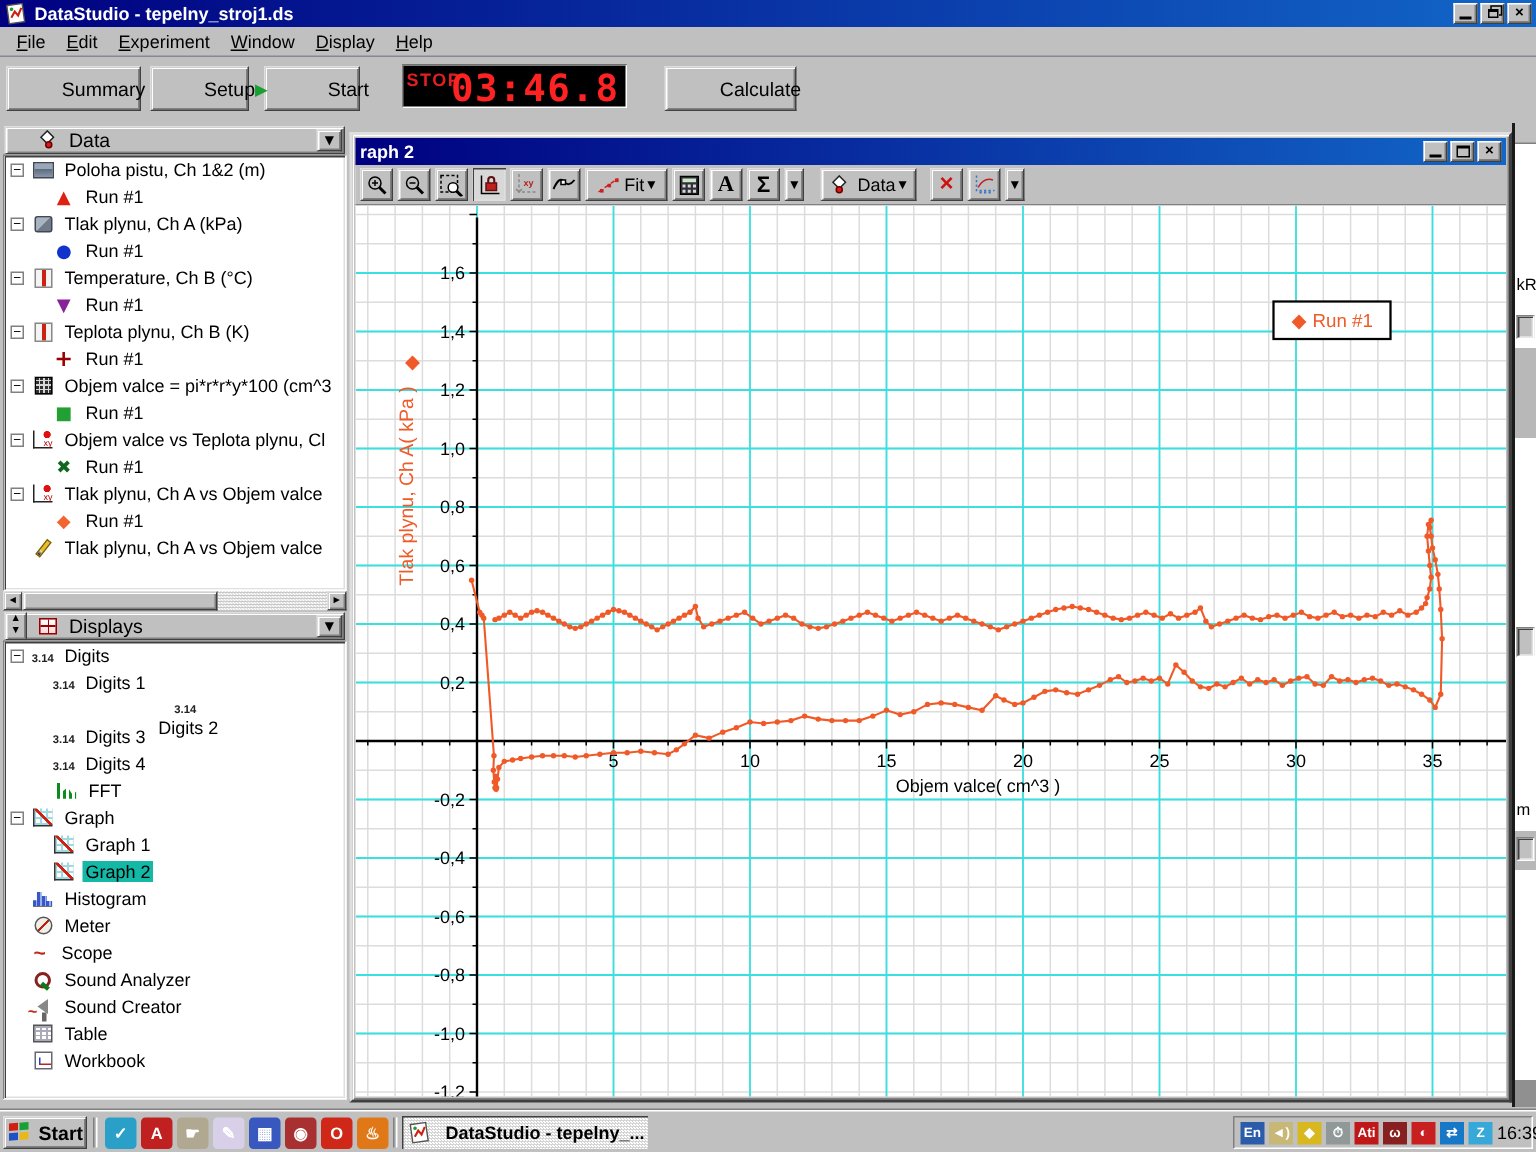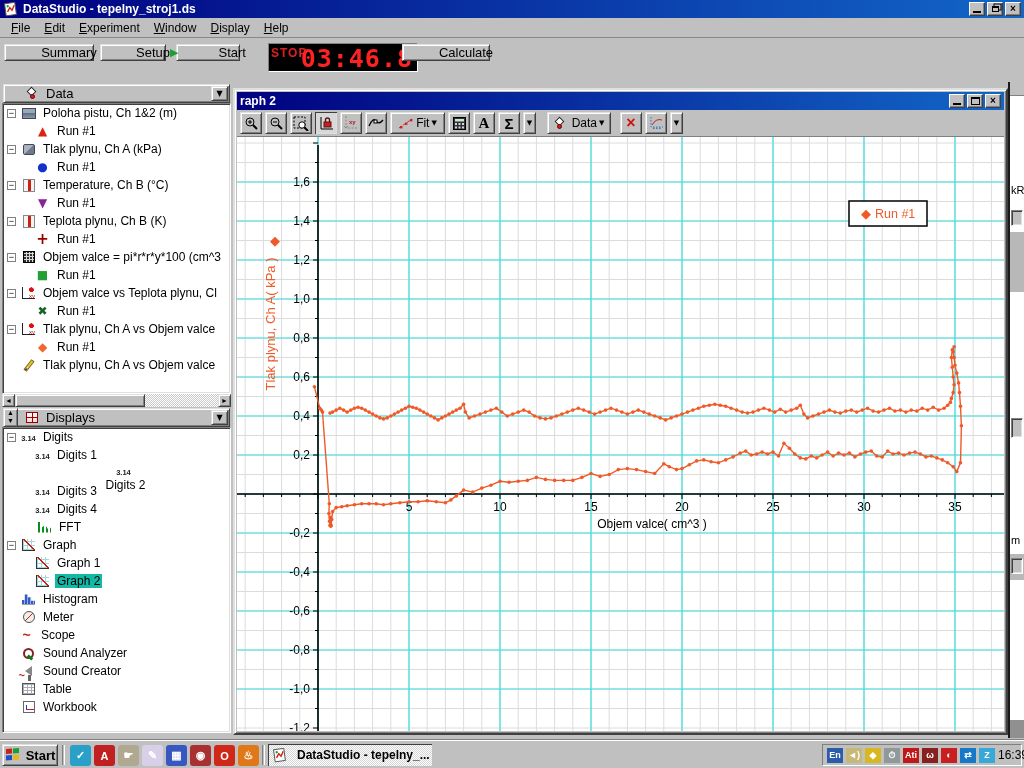--- a/index.html
+++ b/index.html
@@ -24,21 +24,21 @@
   .minglyph { display:inline-block; width:8px; height:2px; background:#000; margin-top:8px; }
   .maxglyph { display:inline-block; width:9px; height:8px; border:1px solid #000; border-top-width:2px; margin-top:2px;}
   .restglyph{ display:inline-block; width:7px; height:6px; border:1px solid #000; border-top-width:2px; margin-top:3px; box-shadow:2px -2px 0 -0.5px #c0c0c0, 2px -2px 0 0.5px #000;}
 
   
   .app-titlebar { position:absolute; left:0; top:0; width:1024px; height:18px; }
   .menubar { position:absolute; left:0; top:18px; width:1024px; height:20px; background:#c0c0c0;
              display:flex; align-items:center; gap:0; padding-left:4px; border-bottom:1px solid #87888f; }
   .menu-item { padding:2px 7px; }
   .toolbar { position:absolute; left:0; top:39px; width:1024px; height:37px; background:#c0c0c0; }
-  .tb-btn { position:absolute; top:5px; height:17px; font-size:13px;gap:40px; }
+  .tb-btn { position:absolute; top:5px; height:30px; font-size:13px;gap:40px; }
   .timer { position:absolute; left:268px; top:4px; width:150px; height:29px; background:#000;
            border:1px solid; border-color:#808080 #fff #fff #808080; }
   .timer .stop { position:absolute; left:2px; top:2px; color:#e02020; font-size:12px; font-weight:bold; letter-spacing:1px;}
   .timer .digits { position:absolute; right:4px; top:0px; color:#ff2222; font-family:"DejaVu Sans Mono",monospace;
                    font-size:25px; font-weight:bold; letter-spacing:1px; }
 
   
   .left-panel { position:absolute; left:0; top:76px; width:233px; height:664px; background:#c0c0c0; }
   .panel-header { position:absolute; left:3px; width:227px; height:19px; display:flex; align-items:center; gap:6px;
                   padding-left:20px; font-size:13px; }
@@ -182,21 +182,21 @@
       <span>Setup</span>
     </div>
     <div class="tb-btn btn raised" style="left:176px; width:64px;">
       <span style="color:#18a030; font-size:11px; font-family:'DejaVu Sans',sans-serif;">▶</span>
       <span>Start</span>
     </div>
     <div class="timer">
       <span class="stop">STOP</span>
       <span class="digits">03:46.8</span>
     </div>
-    <div class="tb-btn btn raised" style="left:402px; width:88px;">
+    <div class="tb-btn btn raised" style="left:443px; width:88px;">
       <svg width="13" height="13" viewBox="0 0 13 13">
         <rect x="0.5" y="0.5" width="12" height="12" fill="#303038" stroke="#000"></rect>
         <rect x="2" y="2" width="9" height="2.5" fill="#c8e8c8"></rect>
         <g fill="#d8d8d8">
             <rect x="2" y="6" width="2" height="2"></rect>
             <rect x="5.5" y="6" width="2" height="2"></rect>
             <rect x="9" y="6" width="2" height="2"></rect>
         <rect x="2" y="9.5" width="2" height="2"></rect>
             <rect x="5.5" y="9.5" width="2" height="2"></rect>
             <rect x="9" y="9.5" width="2" height="2"></rect>

